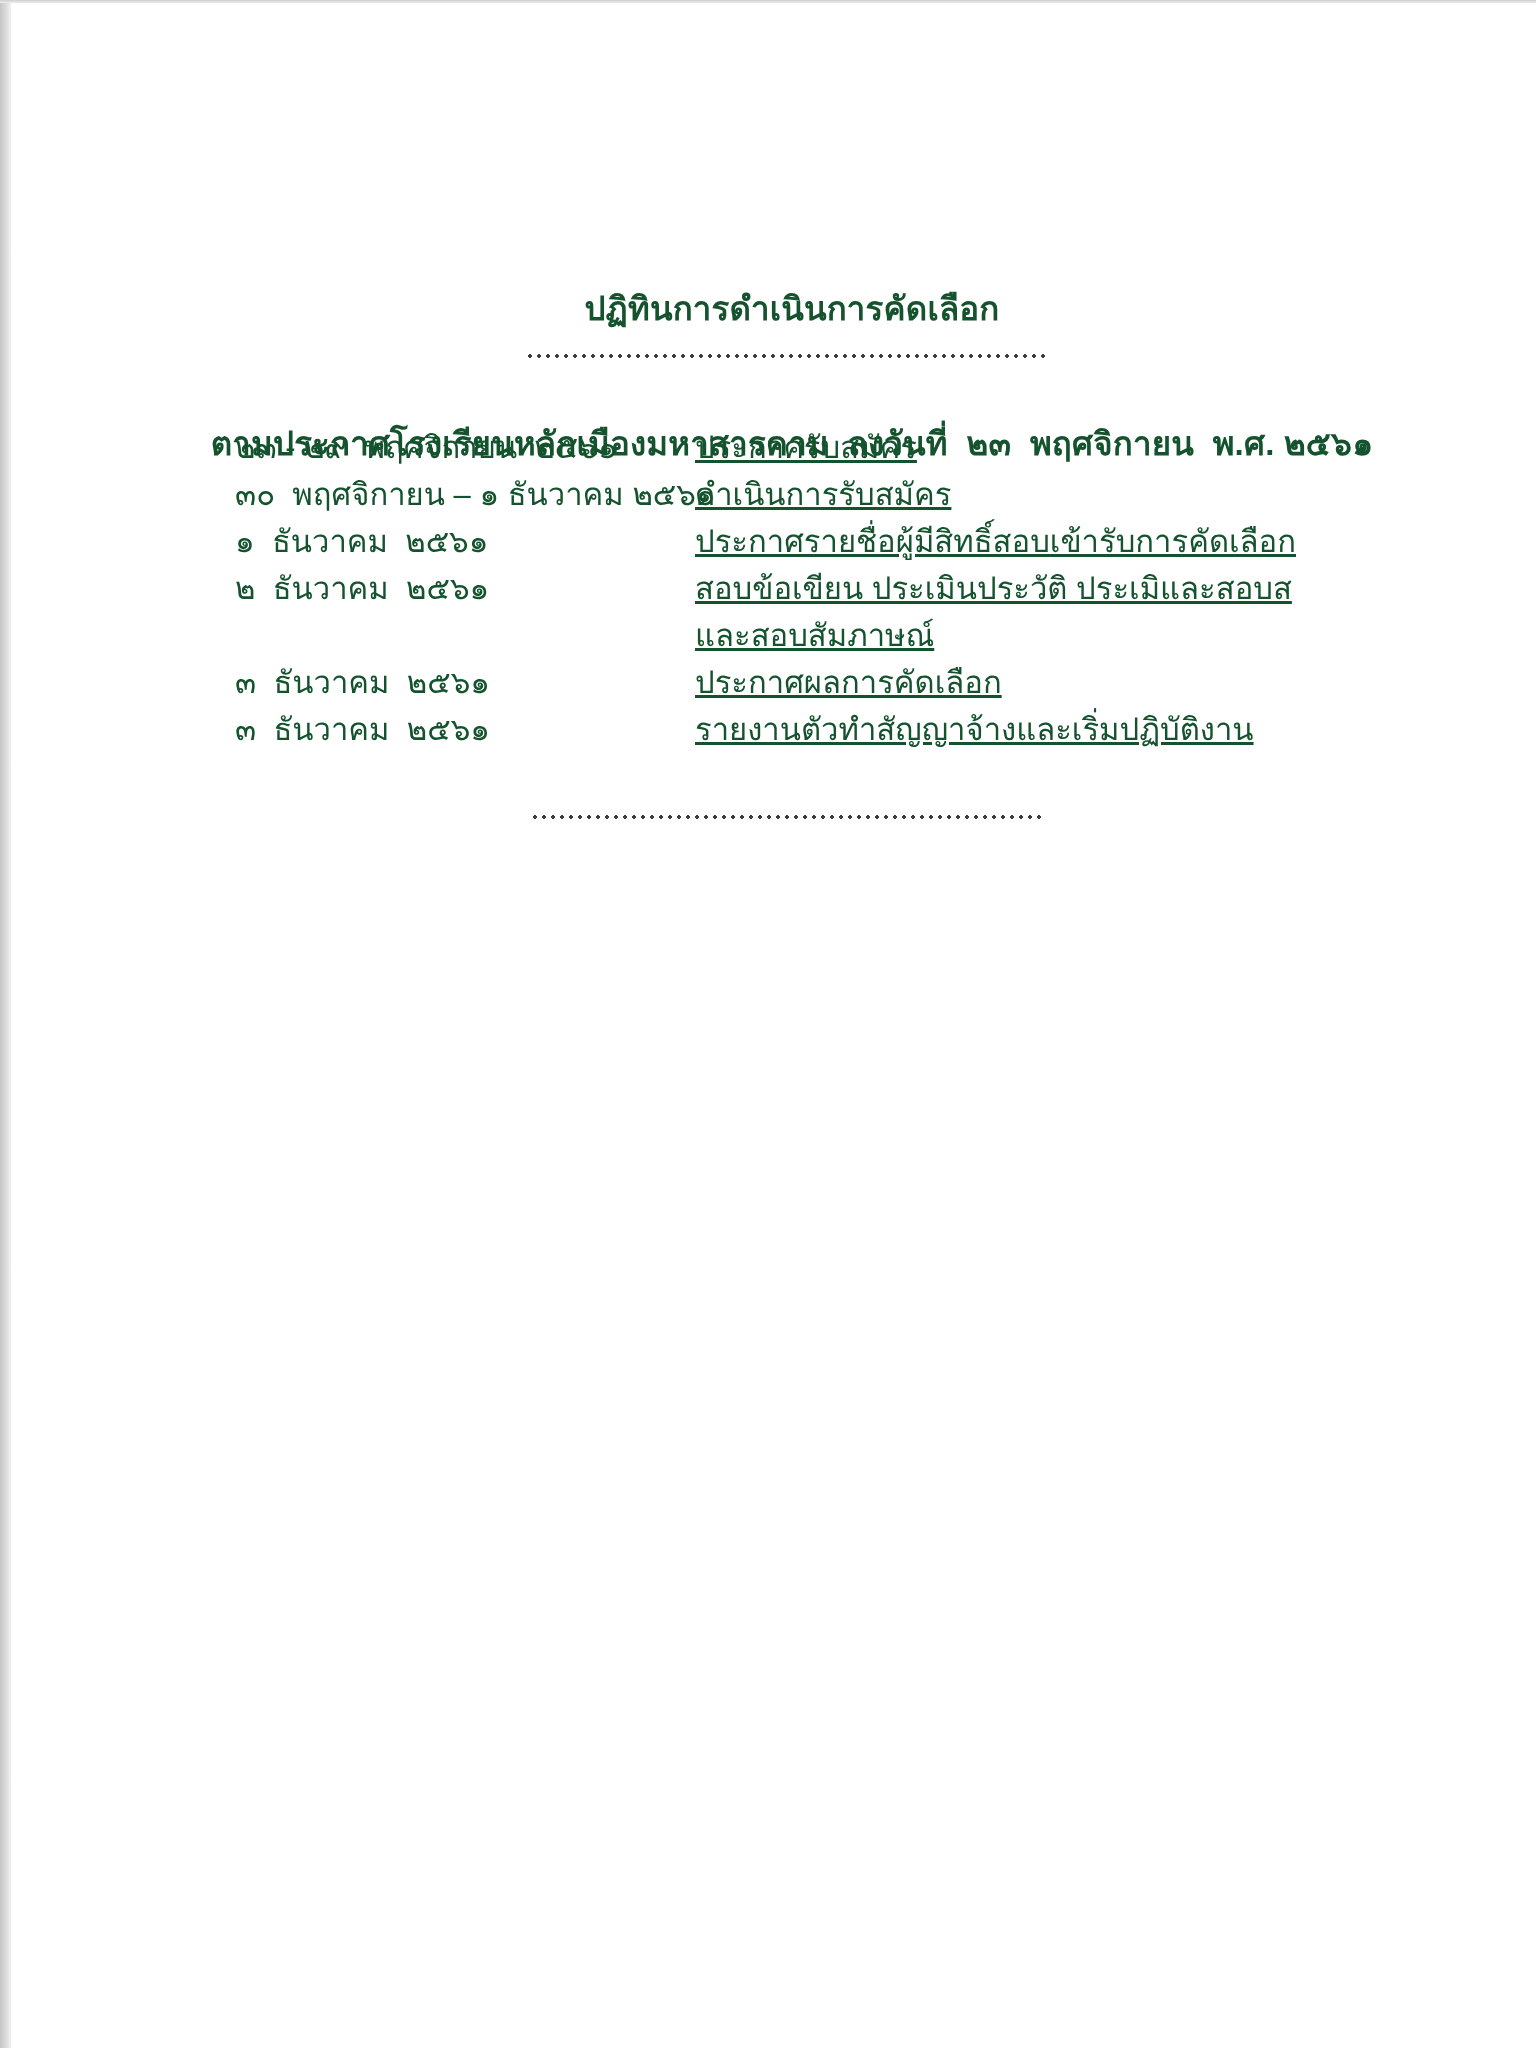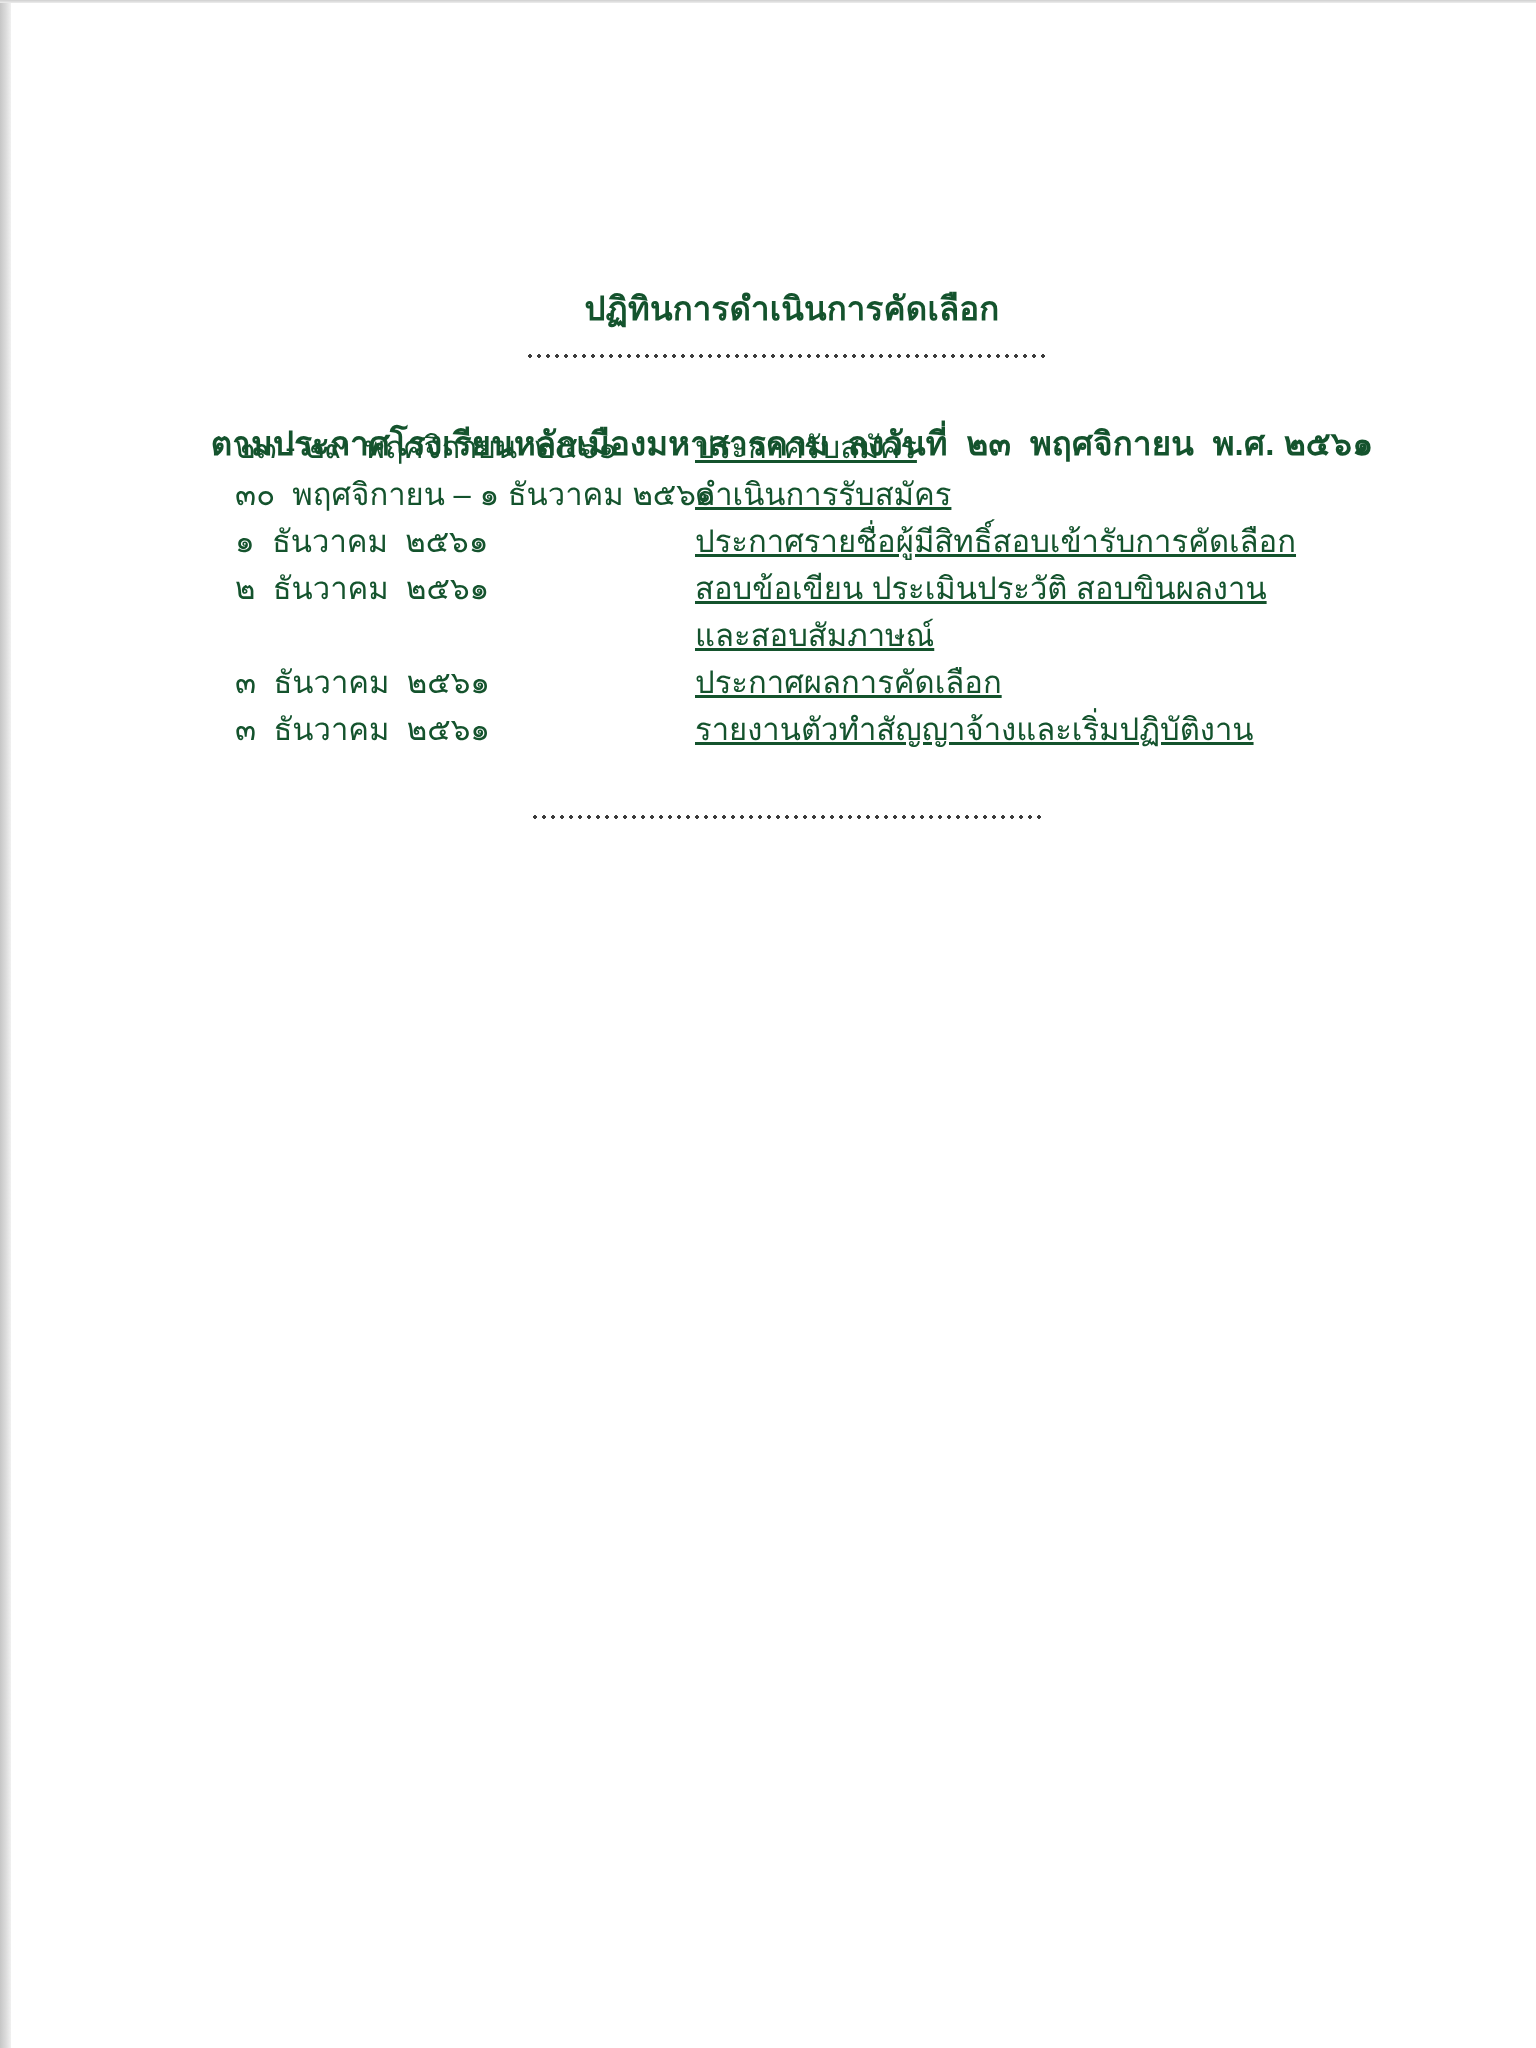--- a/index.html
+++ b/index.html
@@ -94,21 +94,21 @@
     <div class="row">
       <div class="date">๓๐  พฤศจิกายน – ๑ ธันวาคม ๒๕๖๑</div>
       <div class="activity">ดำเนินการรับสมัคร</div>
     </div>
     <div class="row">
       <div class="date">๑  ธันวาคม  ๒๕๖๑</div>
       <div class="activity">ประกาศรายชื่อผู้มีสิทธิ์สอบเข้ารับการคัดเลือก</div>
     </div>
     <div class="row">
       <div class="date">๒  ธันวาคม  ๒๕๖๑</div>
-      <div class="activity">สอบข้อเขียน ประเมินประวัติ สอบขินผลงาน</div>
+      <div class="activity">สอบข้อเขียน ประเมินประวัติ ประเมิและสอบส</div>
     </div>
     <div class="row">
       <div class="date"></div>
       <div class="activity">และสอบสัมภาษณ์</div>
     </div>
     <div class="row">
       <div class="date">๓  ธันวาคม  ๒๕๖๑</div>
       <div class="activity">ประกาศผลการคัดเลือก</div>
     </div>
     <div class="row">

